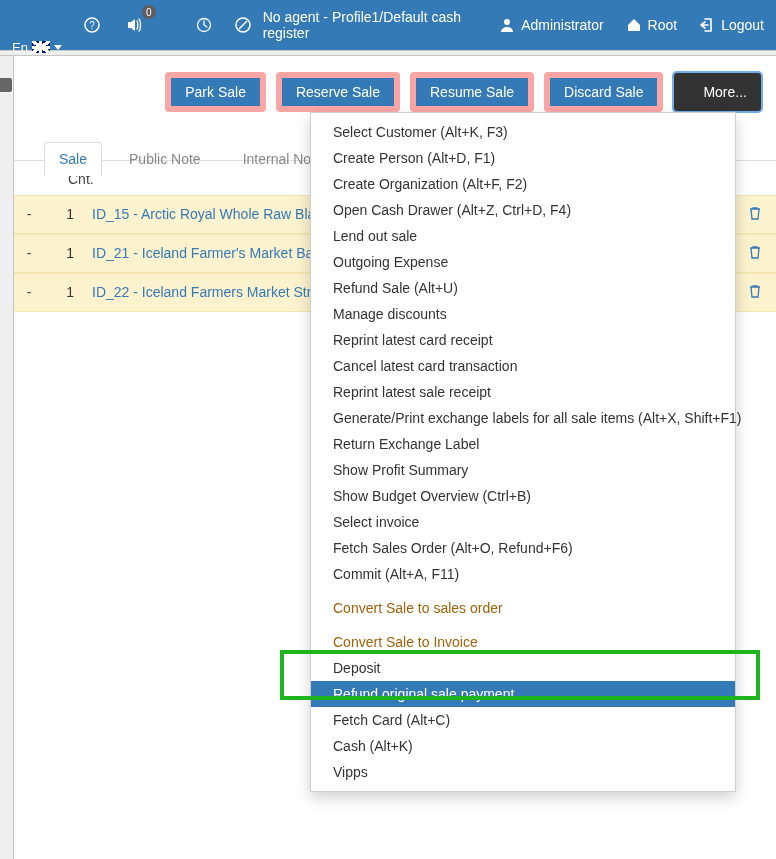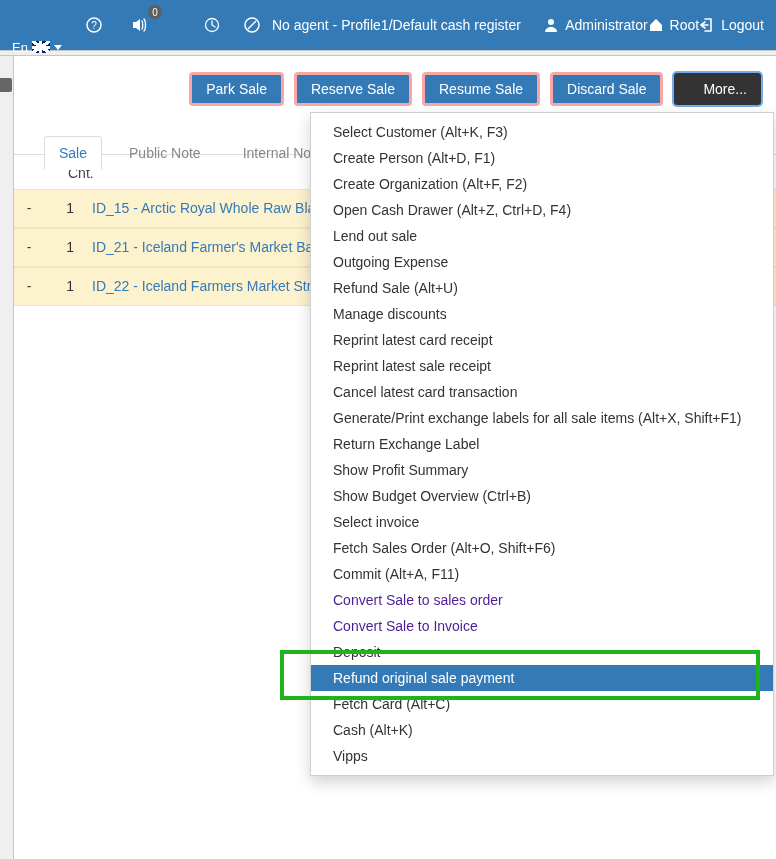--- a/index.html
+++ b/index.html
@@ -75,20 +75,21 @@
   }
   .topbar .spacer { flex: 0 0 8px; }
   .topbar .agent-group {
     display:flex;align-items:center;gap:12px;font-size:14px;
   }
   .topbar .agent-group svg { flex:none; }
   .topbar-right {
     margin-left:auto;
     display:flex;
     align-items:center;
+    gap:22px;
   }
   .topbar-right .item {
     display:flex;align-items:center;gap:6px;font-size:14px;
   }
 
   .thin-divider {
     height:6px;
     background:#efefef;
     border-top:1px solid #c6c6c6;
     border-bottom:1px solid #c6c6c6;
@@ -118,21 +119,21 @@
   }
   .action-row {
     display:flex;
     justify-content:flex-end;
     gap:10px;
     padding:0 14px 14px 14px;
   }
   .btn {
     background:#337ab7;
     color:#fff;
-    border:3px solid #fca5a5;
+    border:6px solid #fca5a5;
     border-radius:4px;
     padding:6px 14px;
     font-size:14px;
     cursor:pointer;
     white-space:nowrap;
   }
   .btn.more {
     background:#333;
     border:1px solid #555;
     outline:2px solid #6faeea;
@@ -179,35 +180,35 @@
   .row .dash { width:18px; text-align:center; color:#444; }
   .row .cnt { width:54px; text-align:right; padding-right:18px; color:#333; }
   .row .name { flex:1; color:#337ab7; }
   .row .trash { color:#337ab7; padding-left:8px; }
 
   
   .dropdown {
     position:absolute;
     top:112px;
     left:310px;
-    width:464px;
+    width:426px;
     background:#fff;
     border:1px solid #cfcfcf;
     box-shadow:0 6px 14px rgba(0,0,0,.18);
     padding:6px 0;
     z-index:50;
   }
   .dropdown .item {
     padding:5px 22px;
     font-size:14px;
     color:#333;
     cursor:pointer;
     white-space:nowrap;
   }
-  .dropdown .item.disabled { color:#4c1d95; cursor:default; }
+  .dropdown .item.disabled { color:#a16207; cursor:default;margin-top:8px; }
   .dropdown .item.selected {
     background:#337ab7;
     color:#fff;
   }
   .highlight-box {
     position:absolute;
     border:4px solid #1db41d;
     pointer-events:none;
     z-index:60;
   }
@@ -323,28 +324,28 @@
 <div class="dropdown" id="dropdown-container">
     <div class="item">Select Customer (Alt+K, F3)</div>
     <div class="item">Create Person (Alt+D, F1)</div>
     <div class="item">Create Organization (Alt+F, F2)</div>
     <div class="item">Open Cash Drawer (Alt+Z, Ctrl+D, F4)</div>
     <div class="item">Lend out sale</div>
     <div class="item">Outgoing Expense</div>
     <div class="item">Refund Sale (Alt+U)</div>
     <div class="item">Manage discounts</div>
     <div class="item">Reprint latest card receipt</div>
+    <div class="item">Cancel latest card transaction</div>
     <div class="item">Reprint latest sale receipt</div>
-    <div class="item">Cancel latest card transaction</div>
     <div class="item">Generate/Print exchange labels for all sale items (Alt+X, Shift+F1)</div>
     <div class="item">Return Exchange Label</div>
     <div class="item">Show Profit Summary</div>
     <div class="item">Show Budget Overview (Ctrl+B)</div>
     <div class="item">Select invoice</div>
-    <div class="item">Fetch Sales Order (Alt+O, Shift+F6)</div>
+    <div class="item">Fetch Sales Order (Alt+O, Refund+F6)</div>
     <div class="item">Commit (Alt+A, F11)</div>
     <div class="item disabled">Convert Sale to sales order</div>
     <div class="item disabled">Convert Sale to Invoice</div>
     <div class="item">Deposit</div>
     <div class="item selected">Refund original sale payment</div>
     <div class="item">Fetch Card (Alt+C)</div>
     <div class="item">Cash (Alt+K)</div>
     <div class="item">Vipps</div>
   </div>
 

